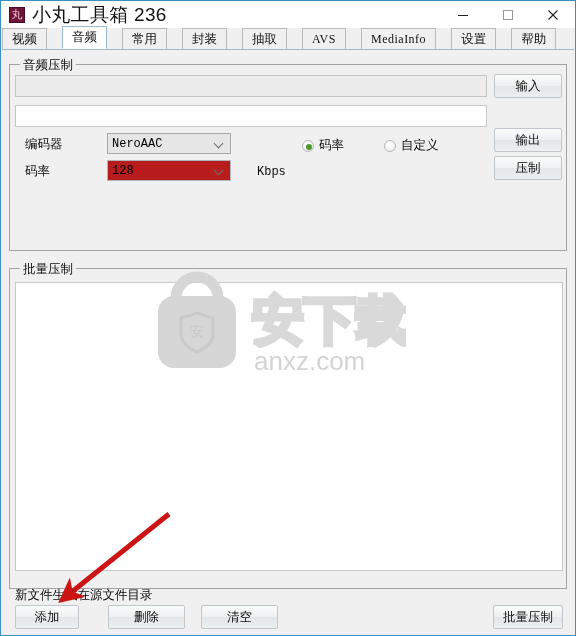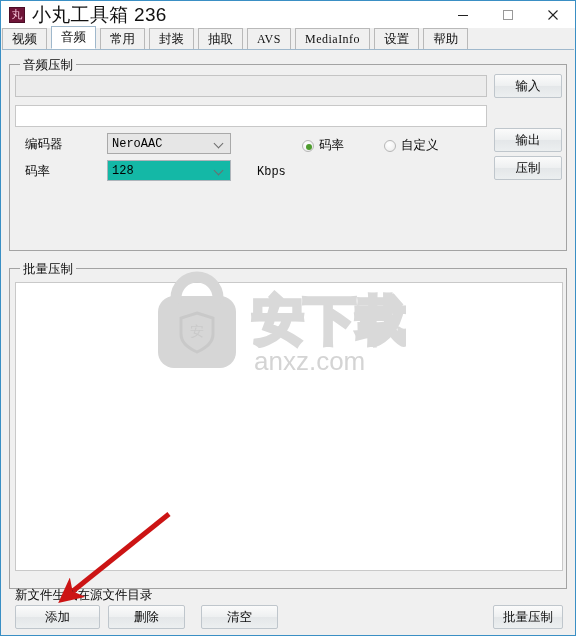--- a/index.html
+++ b/index.html
@@ -63,21 +63,21 @@
   .tabstrip {
     position: absolute; left: 1px; top: 27px;
     width: 572px; height: 22px;
     background: #f0f0f0;
     border-bottom: 1px solid #9fb8cc;
     display: flex; align-items: flex-end;
   }
   .tab {
     height: 21px;
     padding: 0 9px;
-    margin-right: 4px;
+    margin-right: 15px;
     background: #f0f0f0;
     border: 1px solid #b9b9b9;
     border-bottom: none;
     display: flex; align-items: center; justify-content: center;
     font-size: 12.5px;
     color: #101010;
     white-space: nowrap;
   }
   .tab.latin { font-family: "Liberation Serif", serif; font-size: 12px; letter-spacing: 0.5px;}
   .tab.active {
@@ -125,21 +125,21 @@
     border-radius: 2px;
     font-size: 12.5px;
     color: #0b0b0b;
     display: flex; align-items: center; justify-content: center;
     white-space: nowrap;
   }
 
   .combo {
     position: absolute;
     border: 1px solid #aeb4ba;
-    background: #14b8a6;
+    background: #b91c1c;
     display: flex; align-items: center;
     font-size: 12px;
     color: #000;
     padding-left: 4px;
     font-family: "Liberation Mono", "DejaVu Sans Mono", monospace;
   }
   .combo.grey { background: #e6e6e6; border-color: #a9a9a9; }
   .combo .arrow {
     position: absolute; right: 6px; top: 50%;
     width: 9px; height: 9px; margin-top: -5px;
@@ -306,21 +306,21 @@
       <text x="41" y="70" font-family="DejaVu Sans, sans-serif" font-size="14" fill="#c9c9c9" text-anchor="middle">安</text>
 
       <text x="96" y="72" font-family="DejaVu Sans, sans-serif" font-size="52" font-weight="bold" fill="none" stroke="#d9d9d9" stroke-width="4">安下载</text>
 
       <text x="98" y="104" font-family="Liberation Sans, sans-serif" font-size="26" fill="#d4d4d4">anxz.com</text>
     </svg>
   </div>
 
   <div class="label" style="left:14px; top:586px;">新文件生成在源文件目录</div>
 
-  <div class="btn" style="left:14px; top:604px; width:85px; height:24px;">添加</div>
+  <div class="btn" style="left:14px; top:604px; width:64px; height:24px;">添加</div>
   <div class="btn" style="left:107px; top:604px; width:77px; height:24px;">删除</div>
   <div class="btn" style="left:200px; top:604px; width:77px; height:24px;">清空</div>
 
   <div class="btn" style="left:418px; top:604px; width:65px; height:24px;margin-top:48px;">合并</div>
   <div class="btn" style="left:492px; top:604px; width:70px; height:24px;">批量压制</div>
 
   <svg class="annotation">
     <defs>
       <marker id="arrowhead" markerWidth="5" markerHeight="5" refX="1.2" refY="2.5" orient="auto">
         <path d="M0,0 L5,2.5 L0,5 L1.3,2.5 Z" fill="#cc1414"></path>

